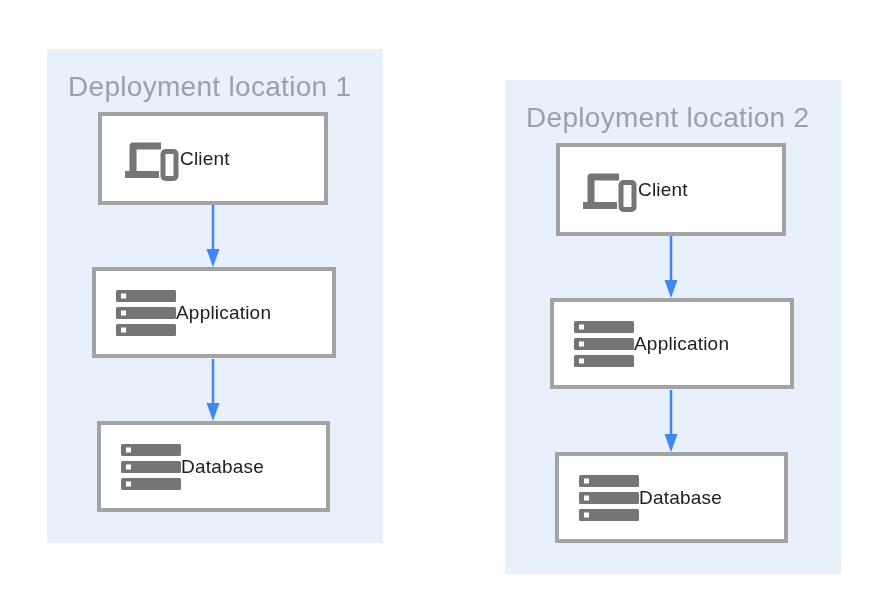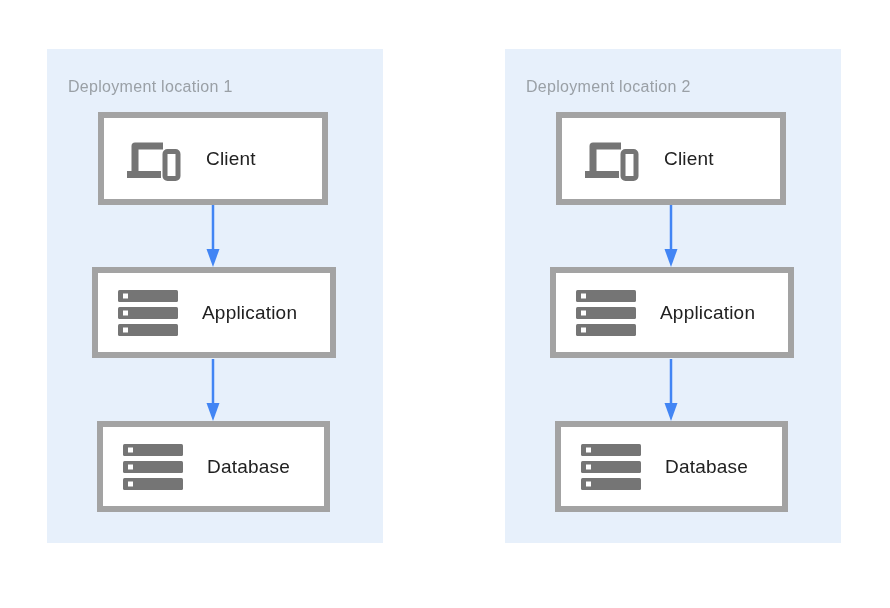--- a/index.html
+++ b/index.html
@@ -12,41 +12,40 @@
   .canvas { position: relative; width: 890px; height: 608px; background: #ffffff; }
 
   .panel {
     position: absolute;
     top: 49px;
     width: 336px;
     height: 494px;
     background: #E7F0FB;
   }
   .panel-1 { left: 47px; }
-  .panel-2 { left: 505px; }
+  .panel-2 { left: 505px; margin-top: 31px; }
 
   .panel-title {
     position: absolute;
     left: 21px;
     top: 26px;
-    font-size: 16px;
+    font-size: 28px;
     line-height: 24px;
     letter-spacing: 0.3px;
     color: #9AA0A6;
     white-space: nowrap;
   }
 
   .node {
     position: absolute;
     background: #ffffff;
-    border: 6px solid #a3a3a3;
+    border: 4px solid #a3a3a3;
     display: flex;
     align-items: center;
     padding-left: 20px;
-    gap: 24px;
   }
   .node-client      { left: 51px; top: 63px;  width: 230px; height: 93px; }
   .node-application { left: 45px; top: 218px; width: 244px; height: 91px; text-align: center; }
   .node-database    { left: 50px; top: 372px; width: 233px; height: 91px; }
 
   .node .label {
     font-size: 19px;
     color: #212121;
     letter-spacing: 0.2px;
     white-space: nowrap;

